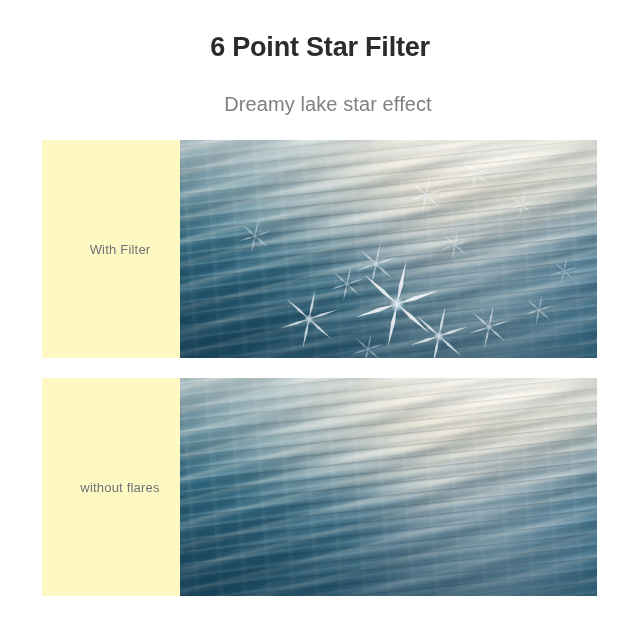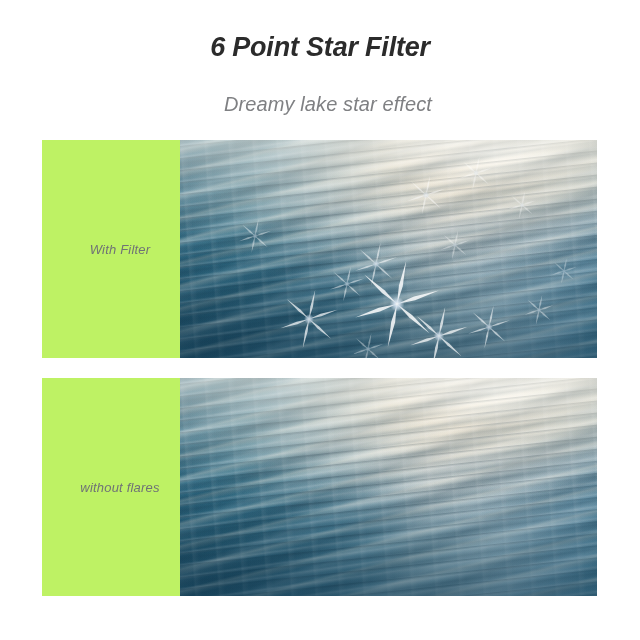--- a/index.html
+++ b/index.html
@@ -13,21 +13,20 @@
     font-family: "Liberation Sans", sans-serif;
     overflow: hidden;
     position: relative;
   }
 
   .page {
     position: relative;
     width: 640px;
     height: 640px;
     background: #ffffff;
-    font-style: italic;
   }
 
   
   .header {
     position: absolute;
     left: 0;
     top: 0;
     width: 640px;
     text-align: center;
   }
@@ -65,21 +64,21 @@
     display: flex;
     flex-direction: row;
     align-items: stretch;
   }
   .row--with    { top: 140px; }
   .row--without { top: 378px; }
 
   .label-panel {
     width: 138px;
     flex: 0 0 138px;
-    background: #bef264;
+    background: #fef9c3;
     display: flex;
     align-items: center;
     justify-content: center;
   }
   .label-text {
     font-size: 13px;
     color: #6f7276;
     letter-spacing: 0.2px;
     text-align: center;
     padding-left: 18px;

